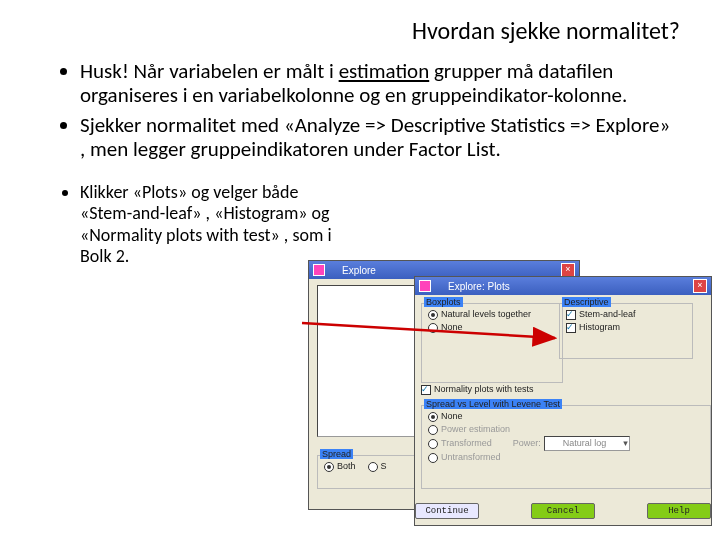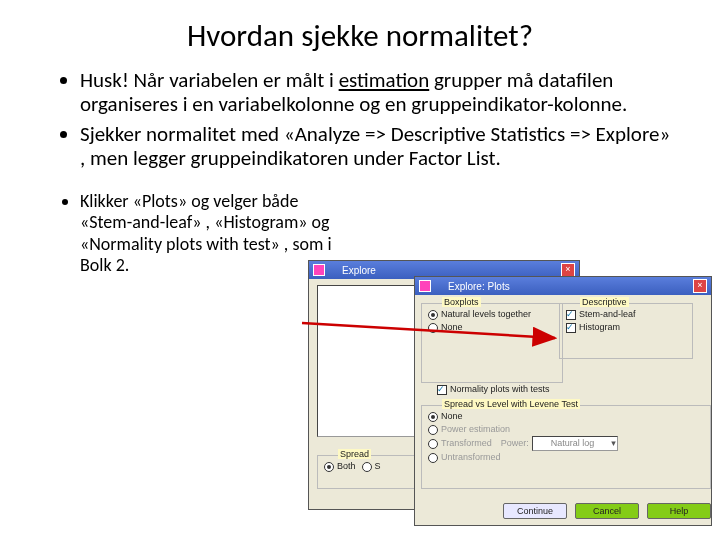--- a/index.html
+++ b/index.html
@@ -9,23 +9,23 @@
     height: 540px;
     font-family: Calibri, Arial, sans-serif;
     background: #fff;
     position: relative;
     overflow: hidden;
   }
   .slide {
     padding: 10px 40px 0 40px;
   }
   h1 {
-    text-align: center;
+    text-align: right;
     font-weight: normal;
-    font-size: 31px;
+    font-size: 24px;
     margin: 6px 0 14px 0;
   }
   ul.main {
     list-style: disc;
     padding-left: 40px;
     margin: 0;
   }
   ul.main > li {
     font-size: 21px;
     line-height: 1.15;
@@ -95,22 +95,22 @@
     padding:1px 4px;
     width:50px;
     text-align:center;
   }
   .fs {
     position:absolute;
     border:1px solid #bbb;
     padding:4px 6px 4px 6px;
   }
   .fs-title {
-    position:absolute; top:-7px; left:20px;
-    background:#fef9c3; font-size:9px; padding:0 2px;
+    position:absolute; top:-7px; left:2px;
+    background:#3b82f6; font-size:9px; padding:0 2px;
   }
   .radio, .check {
     display:flex; align-items:center; gap:3px;
     font-size:9px; line-height:13px;
     white-space:nowrap;
   }
   .check.disabled, .radio.disabled, .disabled-label { color:#999; }
   .rb {
     width:8px; height:8px; border:1px solid #333; border-radius:50%;
     display:inline-block; position:relative; background:#fff;
@@ -131,34 +131,34 @@
     top: 276px;
     width: 296px;
     height: 248px;
     z-index: 5;
   }
   .dlg2-body { position:relative; height:230px; }
   .dlg2 .fs1 { left:6px; top:8px; width:128px; height:70px; }
   .dlg2 .fs2 { left:144px; top:8px; width:120px; height:46px; }
   .dlg2 .fs3 { left:6px; top:110px; width:276px; height:74px; }
   .normline {
-    position:absolute; left:22px; top:88px; font-size:9px;
+    position:absolute; left:6px; top:88px; font-size:9px;
     display:flex; align-items:center; gap:3px;
   }
   .selectbox {
     display:inline-block; background:#fff; border:1px inset #999;
     font-size:9px; padding:0 10px 0 18px; color:#888;
     position:relative; min-width:56px;
   }
   .selectbox::after {
     content:"▾"; position:absolute; right:1px; top:0; color:#555;
   }
   .bottom-btns {
     position:absolute; left:0; right:0; bottom:6px;
-    display:flex; justify-content:flex-end; gap:8px;
+    display:flex; justify-content:space-between; gap:8px;font-family:Liberation Mono, monospace;
   }
   .bigbtn {
     background:#84cc16; border:1px solid #666; border-radius:2px;
     font-size:9px; padding:2px 8px; min-width:46px; text-align:center;
   }
   .bigbtn.primary { background:#e8e8ff; }
   
   .arrow {
     position:absolute;
     left:300px; top:320px;
@@ -191,21 +191,21 @@
   </div>
   <div class="dlg1-body">
     <div class="listbox lb1"></div>
     <span class="lbl" style="left:146px; top:4px;">Dependent List:</span>
     <div class="listbox lb2"></div>
     <span class="lbl" style="left:146px; top:54px;">Factor List:</span>
     <div class="listbox lb3"></div>
 
     <div class="fs" style="left:8px; top:176px; width:98px; height:24px;">
       <span class="fs-title">Spread</span>
-      <div style="display:flex; gap:6px;">
+      <div style="display:flex; gap:12px;">
         <span class="radio">
             <span class="rb sel"></span>
             <span>Both</span>
           </span>
         <span class="radio">
             <span class="rb"></span>
             <span>S</span>
           </span>
       </div>
     </div>
@@ -260,21 +260,21 @@
           <span class="rb sel"></span>
           <span>None</span>
         </div>
       <div class="radio disabled">
           <span class="rb"></span>
           <span>Power estimation</span>
         </div>
       <div class="radio disabled">
         <span class="rb"></span>
           <span>Transformed</span>
-        <span class="disabled-label" style="margin-left:6px;">Power:</span>
+        <span class="disabled-label" style="margin-left:18px;">Power:</span>
         <span class="selectbox">Natural log</span>
       </div>
       <div class="radio disabled">
           <span class="rb"></span>
           <span>Untransformed</span>
         </div>
     </div>
     <div class="bottom-btns">
       <div class="bigbtn primary">Continue</div>
       <div class="bigbtn">Cancel</div>

